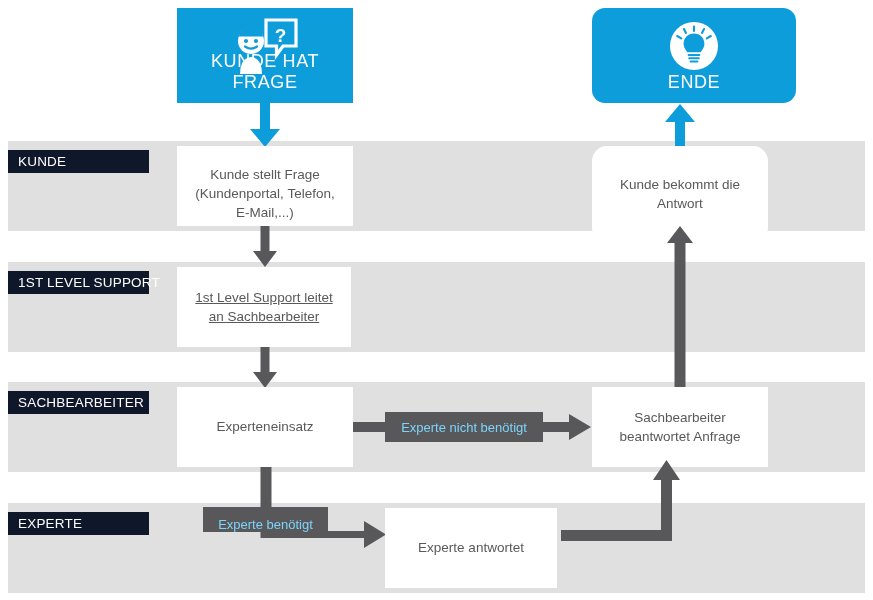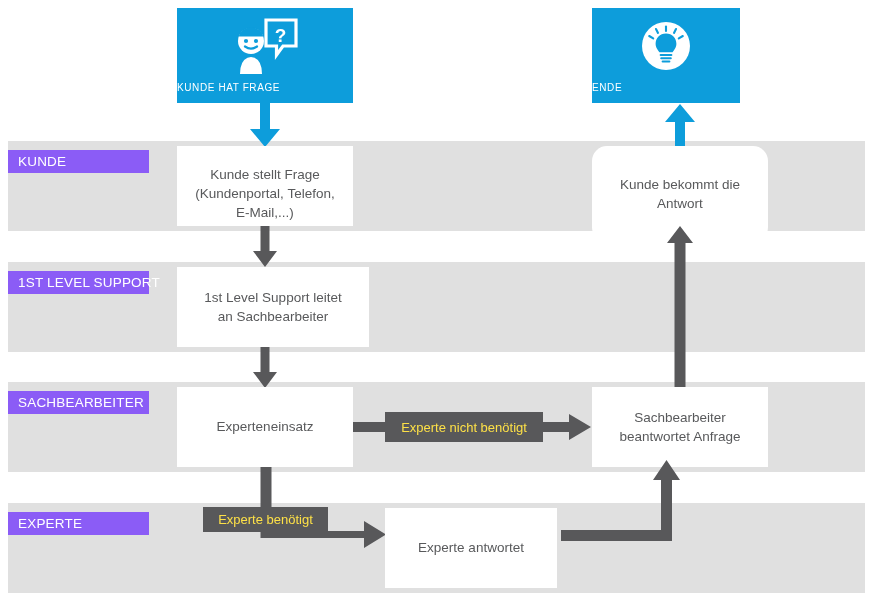--- a/index.html
+++ b/index.html
@@ -18,21 +18,21 @@
     background: #ffffff;
   }
 
   
   .lane {
     position: absolute;
     background: #e0e0e0;
   }
   .lane-label {
     position: absolute;
-    background: #8b5cf6;
+    background: #0f172a;
     color: #ffffff;
     font-size: 13.5px;
     letter-spacing: .2px;
     display: flex;
     align-items: center;
     padding-left: 10px;
     box-sizing: border-box;
     white-space: nowrap;
   }
 
@@ -41,22 +41,23 @@
     position: absolute;
     background: #0d9ddb;
     color: #ffffff;
     display: flex;
     flex-direction: column;
     align-items: center;
     justify-content: flex-start;
     box-sizing: border-box;
   }
   .terminator .t-label {
-    font-size: 10px;
+    font-size: 18px;
     letter-spacing: .6px;
+    text-align: center;
     width: 100%;
     position: absolute;
     bottom: 10px;
     left: 0;
   }
   .terminator .t-icon {
     position: absolute;
     top: 10px;
     left: 50%;
     transform: translateX(-50%);
@@ -80,21 +81,21 @@
   
   .conn {
     position: absolute;
   }
   .conn svg { display: block; }
 
   
   .edge-label {
     position: absolute;
     background: #58585a;
-    color: #fde047;
+    color: #7dd3fc;
     font-size: 13px;
     display: flex;
     align-items: center;
     justify-content: center;
     box-sizing: border-box;
     padding: 0 10px;
     white-space: nowrap;
   }
 </style>
 </head>
@@ -138,21 +139,21 @@
 
         <path d="M13 28.5 q6 4.2 12 0" fill="none" stroke="#0d9ddb" stroke-width="2.2" stroke-linecap="round"></path>
 
         <path d="M19 39 L19 56 H8 q0 -13 7.5 -16.2 Z" fill="#ffffff"></path>
         <path d="M19 39 L19 56 H30 q0 -13 -7.5 -16.2 Z" fill="#ffffff"></path>
       </svg>
     </span>
     <span class="t-label">KUNDE HAT FRAGE</span>
   </div>
 
-  <div class="terminator" style="left:592px; top:8px; width:148px; height:95px;">
+  <div class="terminator" style="left:592px; top:8px; width:204px; height:95px;border-radius:13px;">
     <span class="t-icon" style="top:12px;">
       <svg width="52" height="52" viewBox="0 0 52 52" aria-hidden="true">
         <circle cx="26" cy="26" r="24" fill="#ffffff"></circle>
 
         <path d="M26 13.5 c-6.2 0 -10.4 4.6 -10.4 10.2 c0 4.2 2.6 6.4 3.8 8.6 h13.2
                  c1.2 -2.2 3.8 -4.4 3.8 -8.6 c0 -5.6 -4.2 -10.2 -10.4 -10.2 Z" fill="#0d9ddb"></path>
 
         <rect x="19.6" y="34.0" width="12.8" height="2.0" rx="1" fill="#0d9ddb"></rect>
         <rect x="20.2" y="37.2" width="11.6" height="2.0" rx="1" fill="#0d9ddb"></rect>
         <rect x="21.6" y="40.4" width="8.8" height="2.0" rx="1" fill="#0d9ddb"></rect>
@@ -195,21 +196,21 @@
       <div>Antwort</div>
     </div>
   </div>
 
   <div class="conn" style="left:252px; top:226px; width:26px; height:42px;">
     <svg width="26" height="42" viewBox="0 0 26 42">
       <path d="M8.5 0 H17.5 V25 H25 L13 41 L1 25 H8.5 Z" fill="#58585a"></path>
     </svg>
   </div>
 
-  <div class="process" style="left:177px; top:267px; width:192px; height:80px;">
+  <div class="process" style="left:177px; top:267px; width:174px; height:80px;text-decoration:underline;">
     <div>
       <div>1st Level Support leitet</div>
       <div>an Sachbearbeiter</div>
     </div>
   </div>
 
   <div class="conn" style="left:252px; top:347px; width:26px; height:42px;">
     <svg width="26" height="42" viewBox="0 0 26 42">
       <path d="M8.5 0 H17.5 V25 H25 L13 41 L1 25 H8.5 Z" fill="#58585a"></path>
     </svg>
@@ -243,21 +244,21 @@
       <path d="M14 0 L27 17 H19.5 V161 H8.5 V17 H1 Z" fill="#58585a"></path>
     </svg>
   </div>
 
   <div class="conn" style="left:252px; top:467px; width:135px; height:85px;">
     <svg width="135" height="85" viewBox="0 0 135 85">
       <path d="M8.5 0 H19.5 V64 H112 V54 L134 67.5 L112 81 V71 H8.5 Z" fill="#58585a"></path>
     </svg>
   </div>
 
-  <div class="edge-label" style="left:203px; top:507px; width:125px; height:25px;">
+  <div class="edge-label" style="left:203px; top:507px; width:125px; height:25px;align-items:flex-end;">
     <span>Experte benötigt</span>
   </div>
 
   <div class="process" style="left:385px; top:508px; width:172px; height:80px;">
     <div>
       <div>Experte antwortet</div>
     </div>
   </div>
 
   <div class="conn" style="left:561px; top:460px; width:135px; height:82px;">

